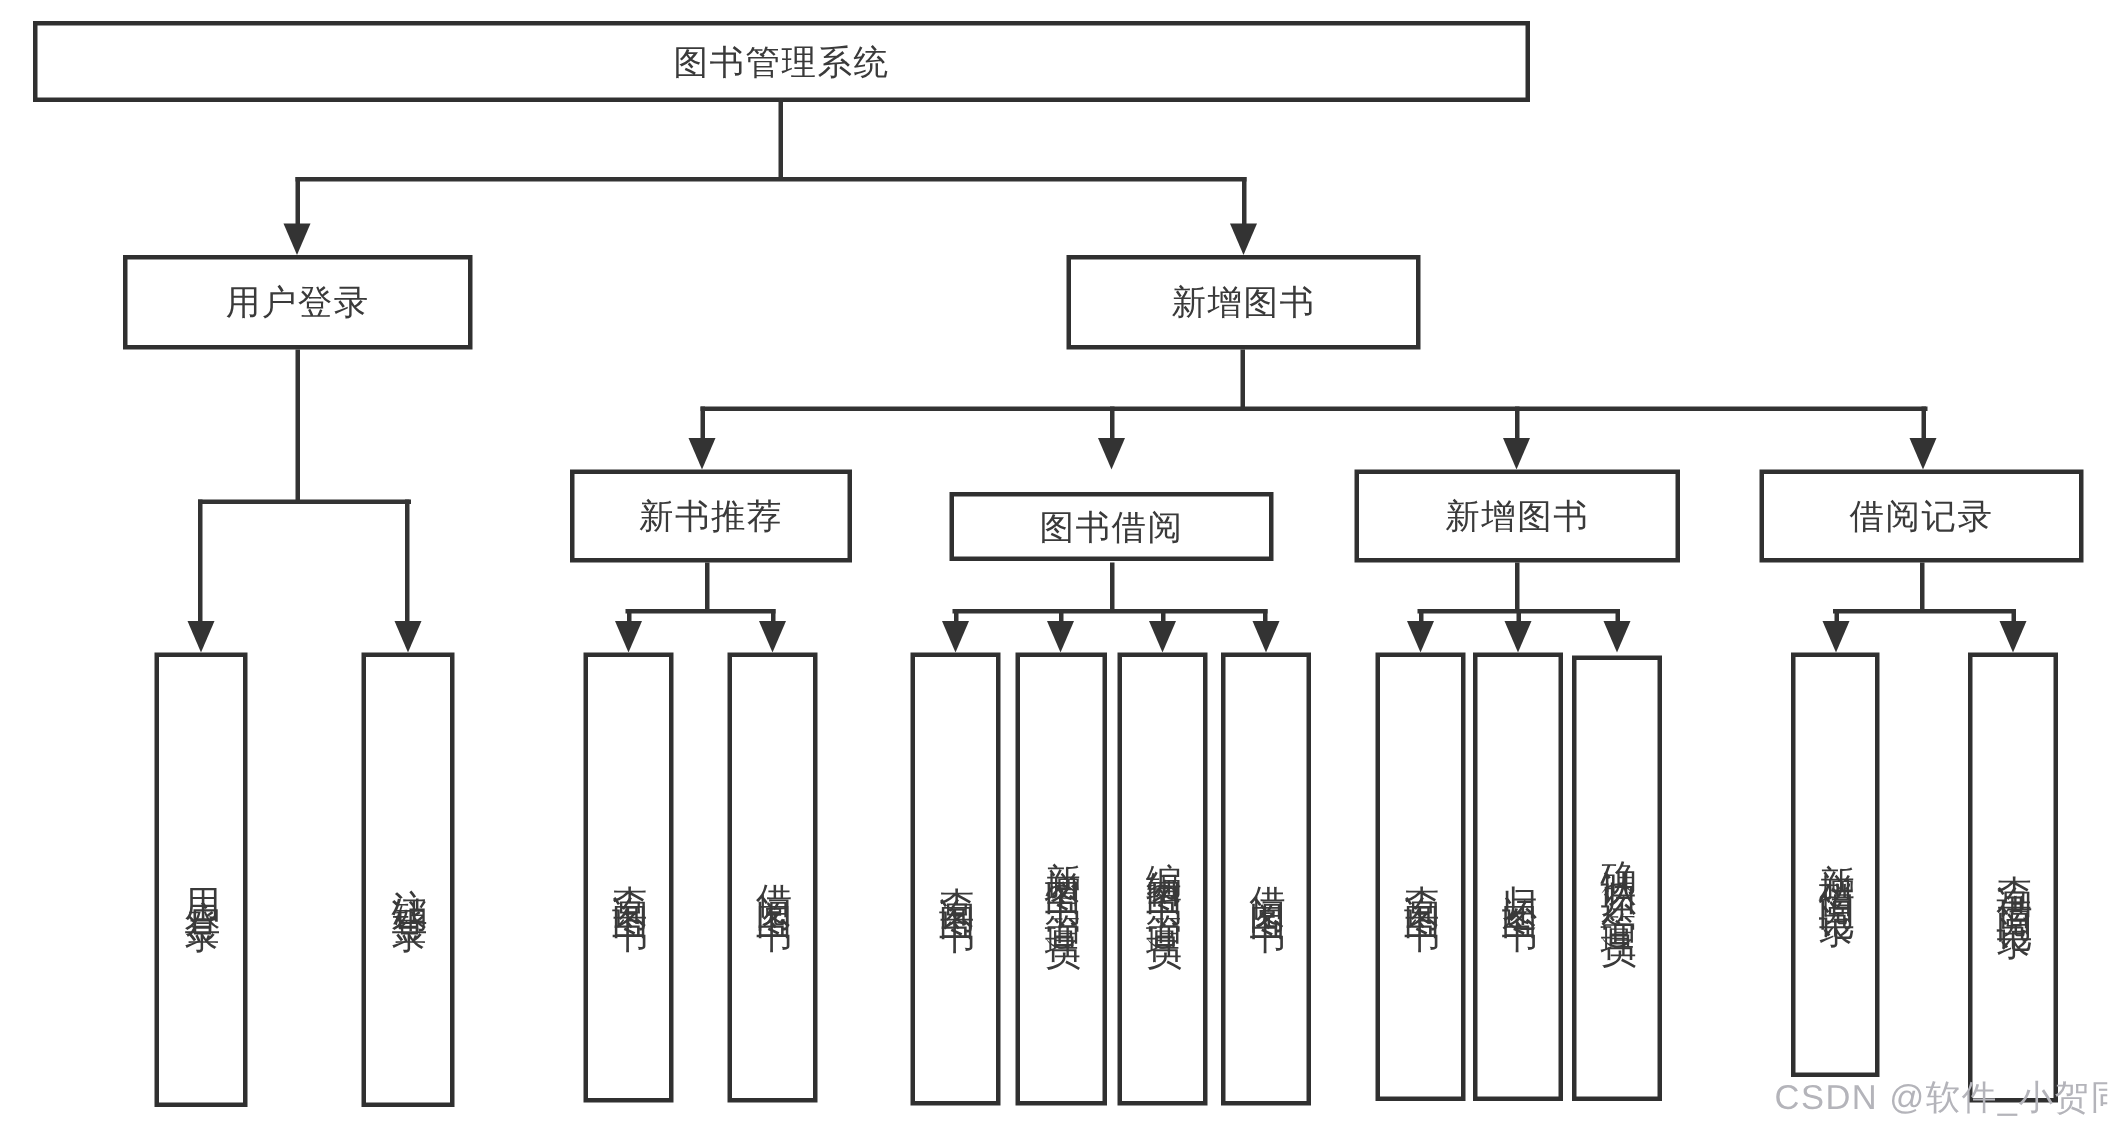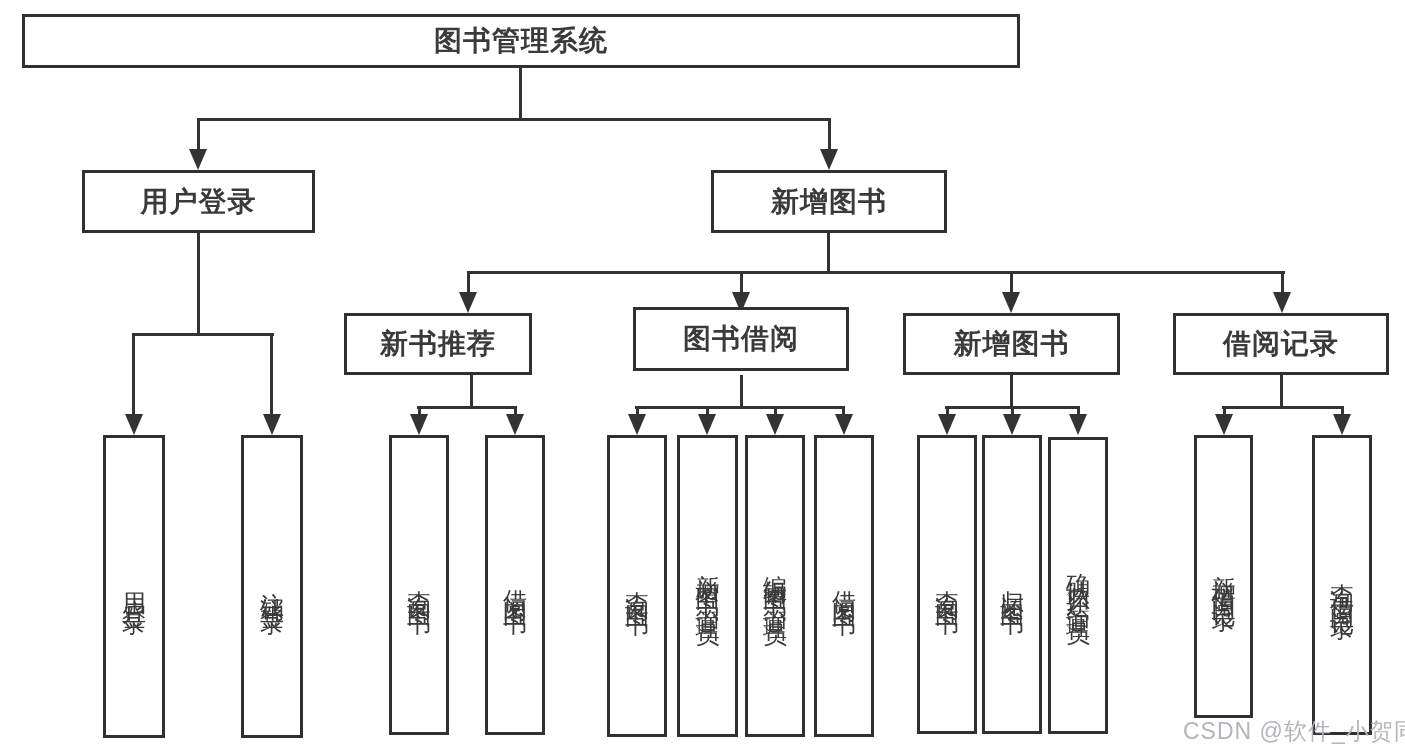--- a/index.html
+++ b/index.html
@@ -21,24 +21,23 @@
     position:absolute;
     box-sizing:border-box;
     border:3px solid var(--box-border);
     background:#ffffff;
     display:flex;
     align-items:center;
     justify-content:center;
     color:var(--text);
   }
   .node.h span{
-    font-size:28px;
+    font-size:23px;
     letter-spacing:1px;
     white-space:nowrap;
-    font-weight:bold;
   }
   .node.v span{
     writing-mode:vertical-rl;
     text-orientation:mixed;
     font-size:24px;
     line-height:1.0;
     letter-spacing:7px;
   }
   .vline{position:absolute;width:3px;background:var(--line);}
   .hline{position:absolute;height:3px;background:var(--line);}
@@ -91,24 +90,24 @@
   <div class="hline" style="left:467px;top:271px;width:818px;"></div>
   <div class="vline" style="left:467px;top:271px;height:22px;"></div>
   <div class="arrow" style="left:459px;top:292px;"></div>
   <div class="vline" style="left:740px;top:271px;height:22px;"></div>
   <div class="arrow" style="left:732px;top:292px;"></div>
   <div class="vline" style="left:1010px;top:271px;height:22px;"></div>
   <div class="arrow" style="left:1002px;top:292px;"></div>
   <div class="vline" style="left:1281px;top:271px;height:22px;"></div>
   <div class="arrow" style="left:1273px;top:292px;"></div>
 
-  <div class="node h" style="left:344px;top:313px;width:188px;height:62px;">
+  <div class="node h" style="left:380px;top:313px;width:188px;height:62px;">
     <span>新书推荐</span>
   </div>
-  <div class="node h" style="left:633px;top:307px;width:216px;height:64px;">
+  <div class="node h" style="left:633px;top:328px;width:216px;height:46px;">
     <span>图书借阅</span>
   </div>
   <div class="node h" style="left:903px;top:313px;width:217px;height:62px;">
     <span>新增图书</span>
   </div>
   <div class="node h" style="left:1173px;top:313px;width:216px;height:62px;">
     <span>借阅记录</span>
   </div>
 
   <div class="vline" style="left:470px;top:375px;height:33px;"></div>

